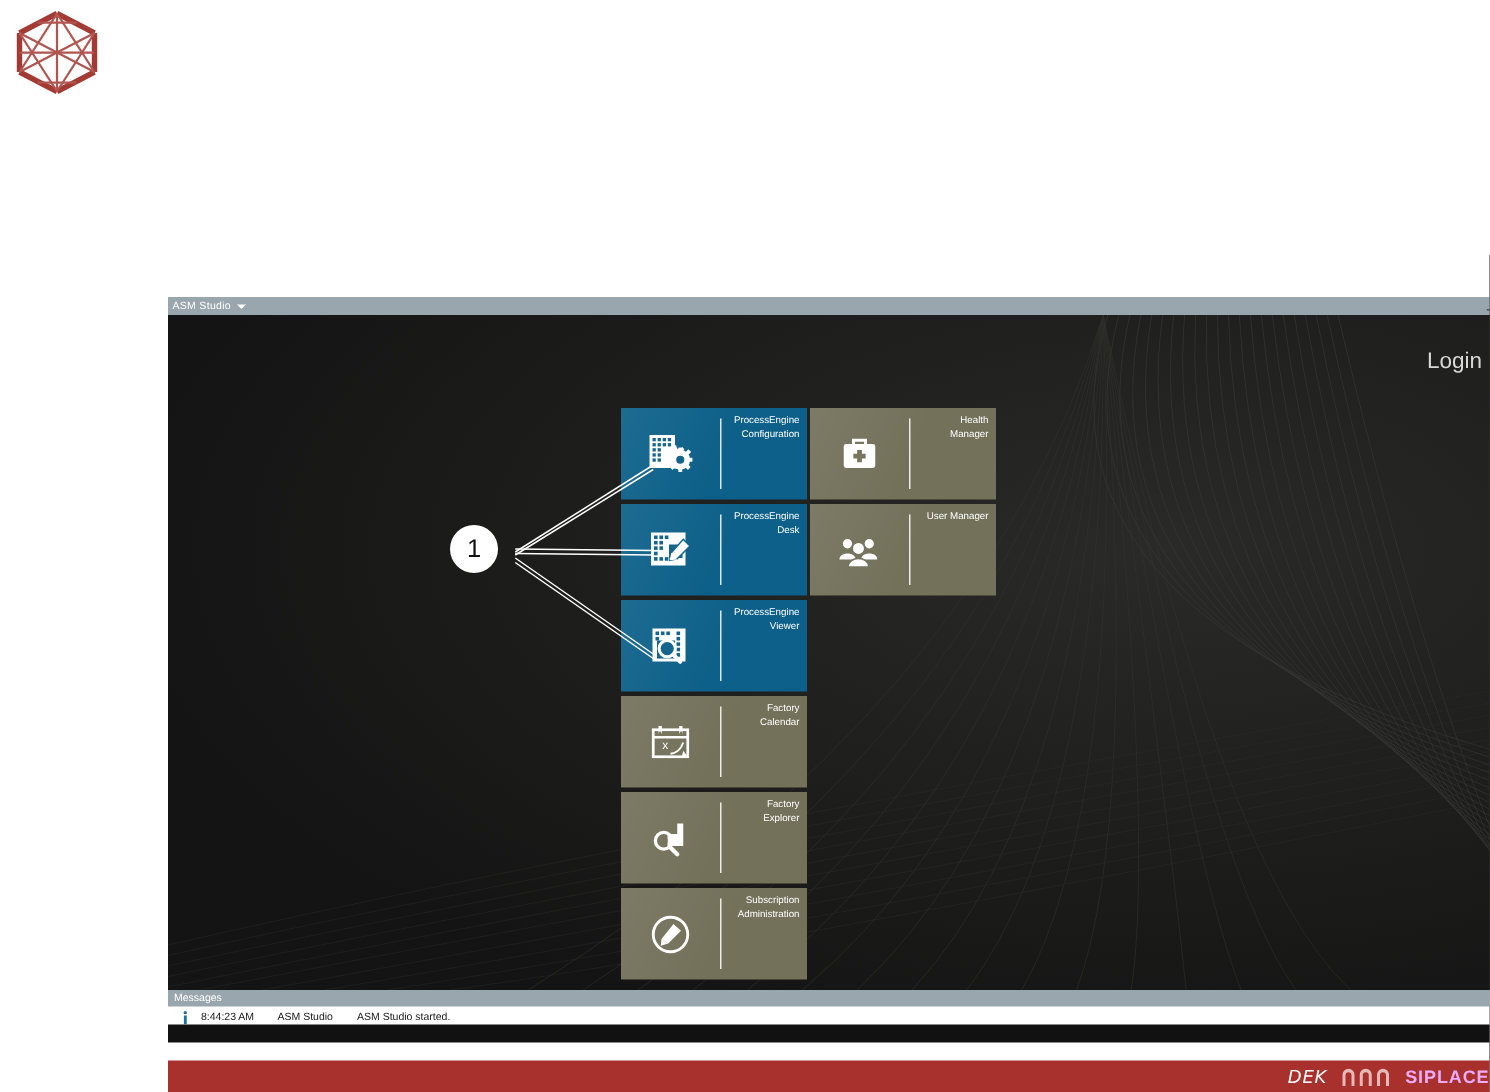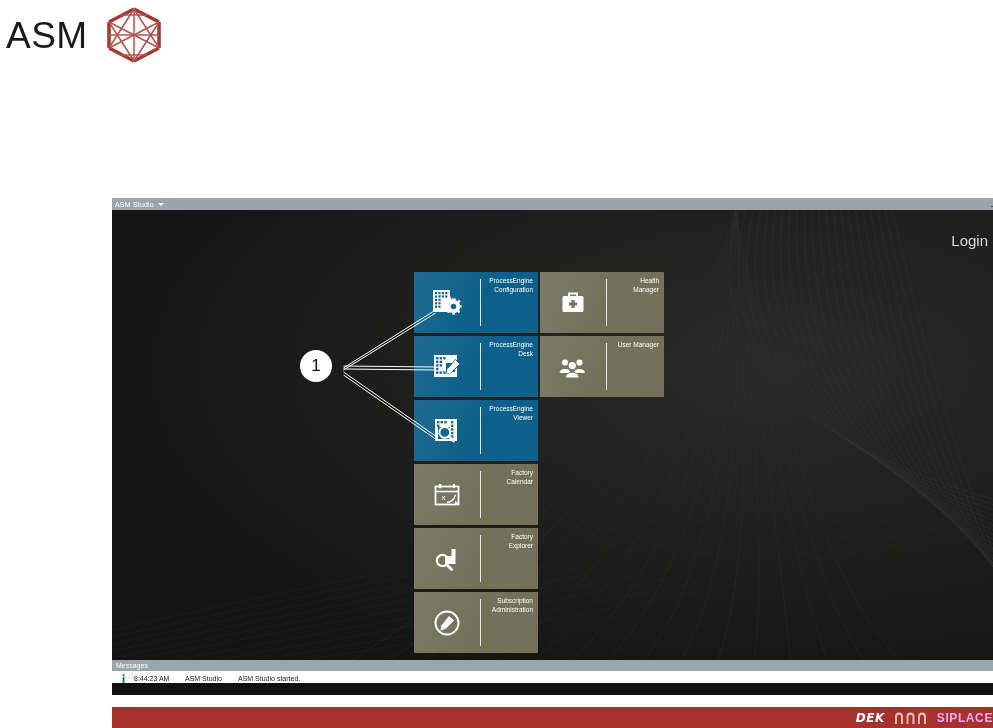--- a/index.html
+++ b/index.html
@@ -59,31 +59,30 @@
   .msghead-title{font-size:7px;color:#ffffff;}
   .msghead-close{font-size:7px;color:#4a4f52;line-height:1;}
   .msgrow{display:flex;align-items:center;gap:7px;padding:3px 0 0 8px;font-size:7px;color:#1a1a1a;}
   .msg-i{width:7px;height:9px;display:block;}
   .msg-time{min-width:44px;}
   .msg-src{min-width:46px;}
 
   
   .footer{position:absolute;left:112px;top:707px;width:881px;height:21px;background:#a8312e;
     display:flex;align-items:center;justify-content:flex-end;padding-right:12px;gap:9px;}
-  .f-dek{font-size:12px;font-weight:700;font-style:italic;color:#ffffff;letter-spacing:.5px;font-family:"DejaVu Sans",sans-serif;}
+  .f-dek{font-size:12px;font-weight:400;font-style:italic;color:#ffffff;letter-spacing:.5px;font-family:"DejaVu Sans",sans-serif;}
   .f-mark{display:block;}
   .f-siplace{font-size:12px;font-weight:700;color:#f0abfc;letter-spacing:.6px;}
 </style>
 </head>
 <body>
 
 <div class="page">
 
   <div class="brand">
-    <div class="brand-word">ASM</div>
     <svg class="brand-mark" viewBox="0 0 64 58">
       <g stroke="#a33a34" stroke-width="3.6" fill="none" stroke-linecap="butt">
         <path d="M32 3 L57 16"></path>
         <path d="M57 16 L57 42"></path>
         <path d="M57 42 L32 55"></path>
         <path d="M32 55 L7 42"></path>
         <path d="M7 42 L7 16"></path>
         <path d="M7 16 L32 3"></path>
       </g>
       <g stroke="#b05550" stroke-width="1.5" fill="none">

